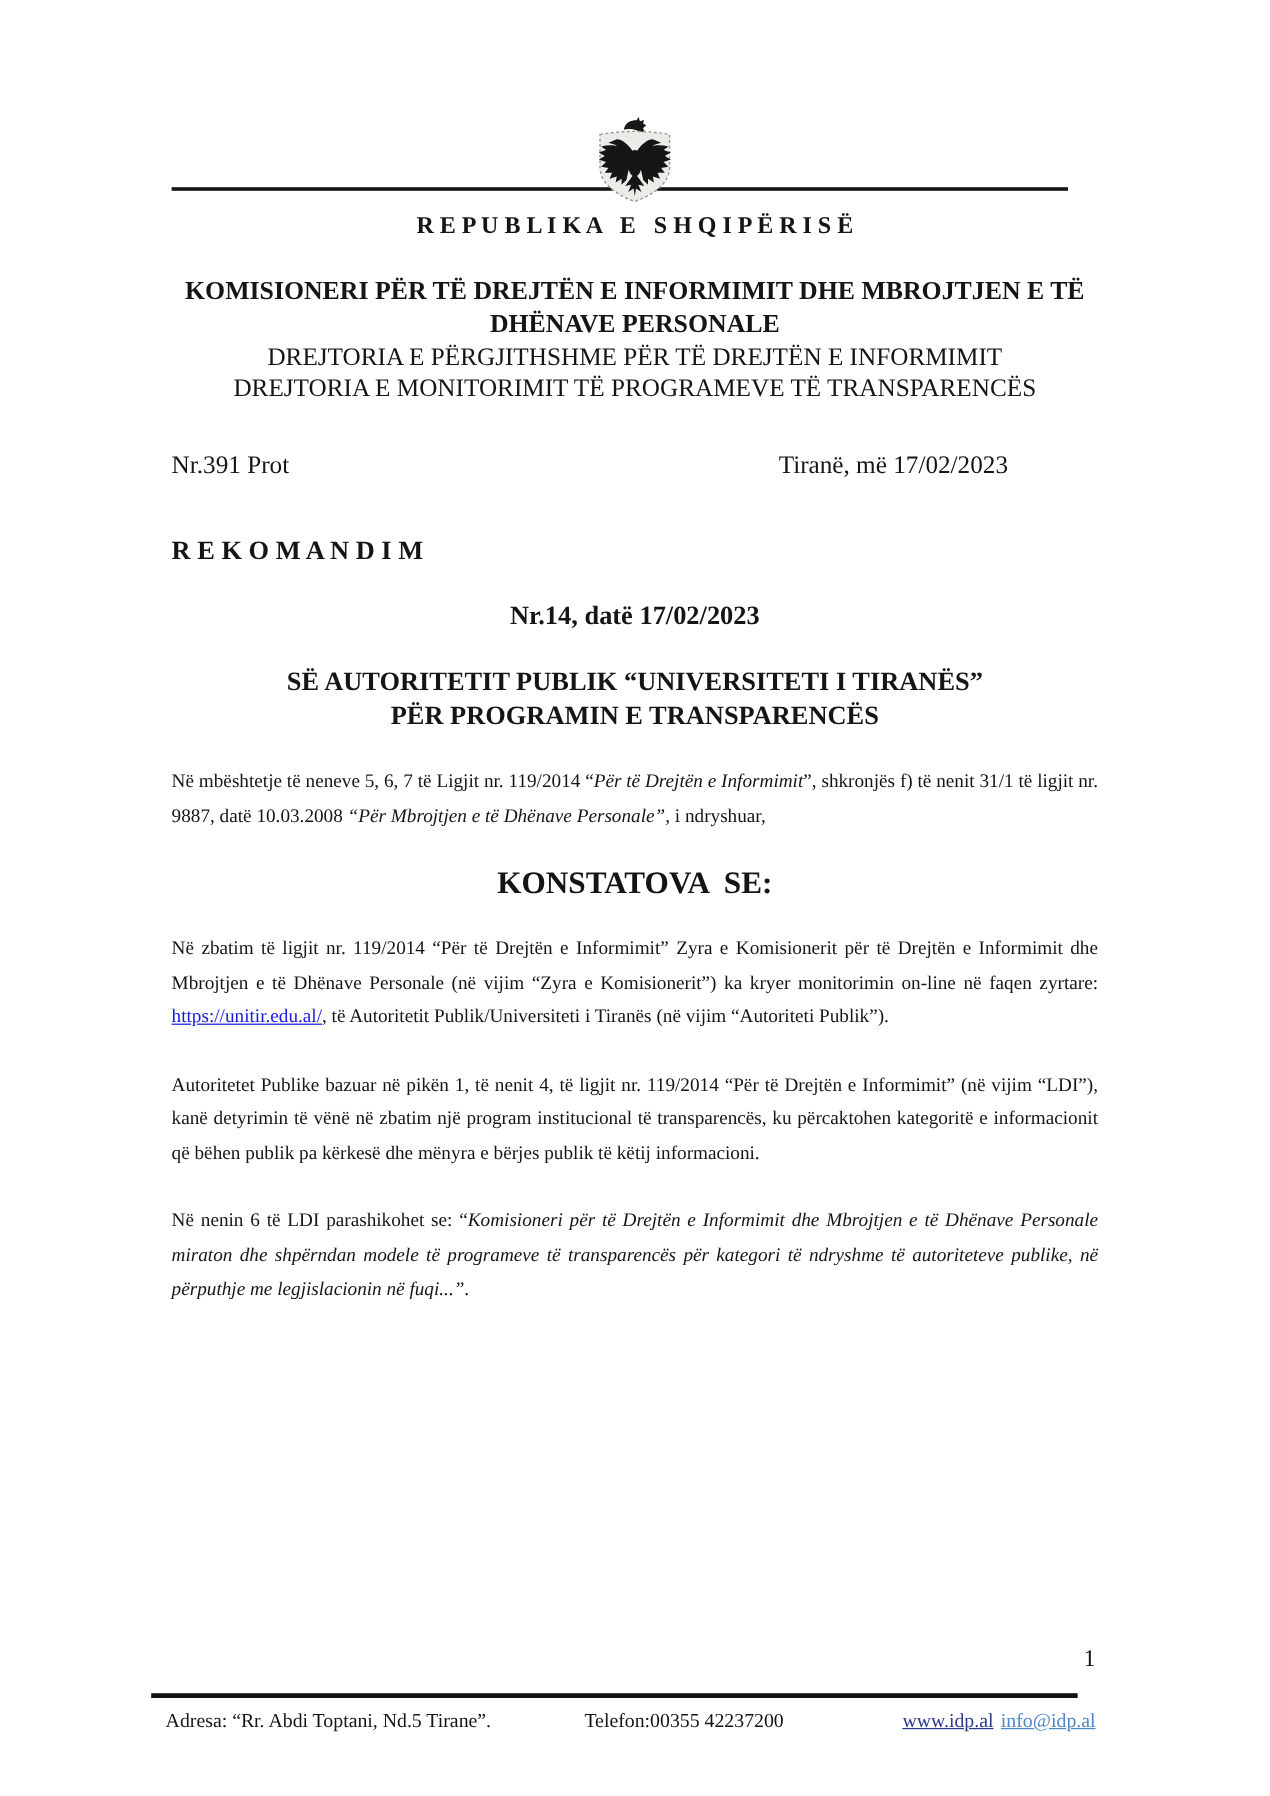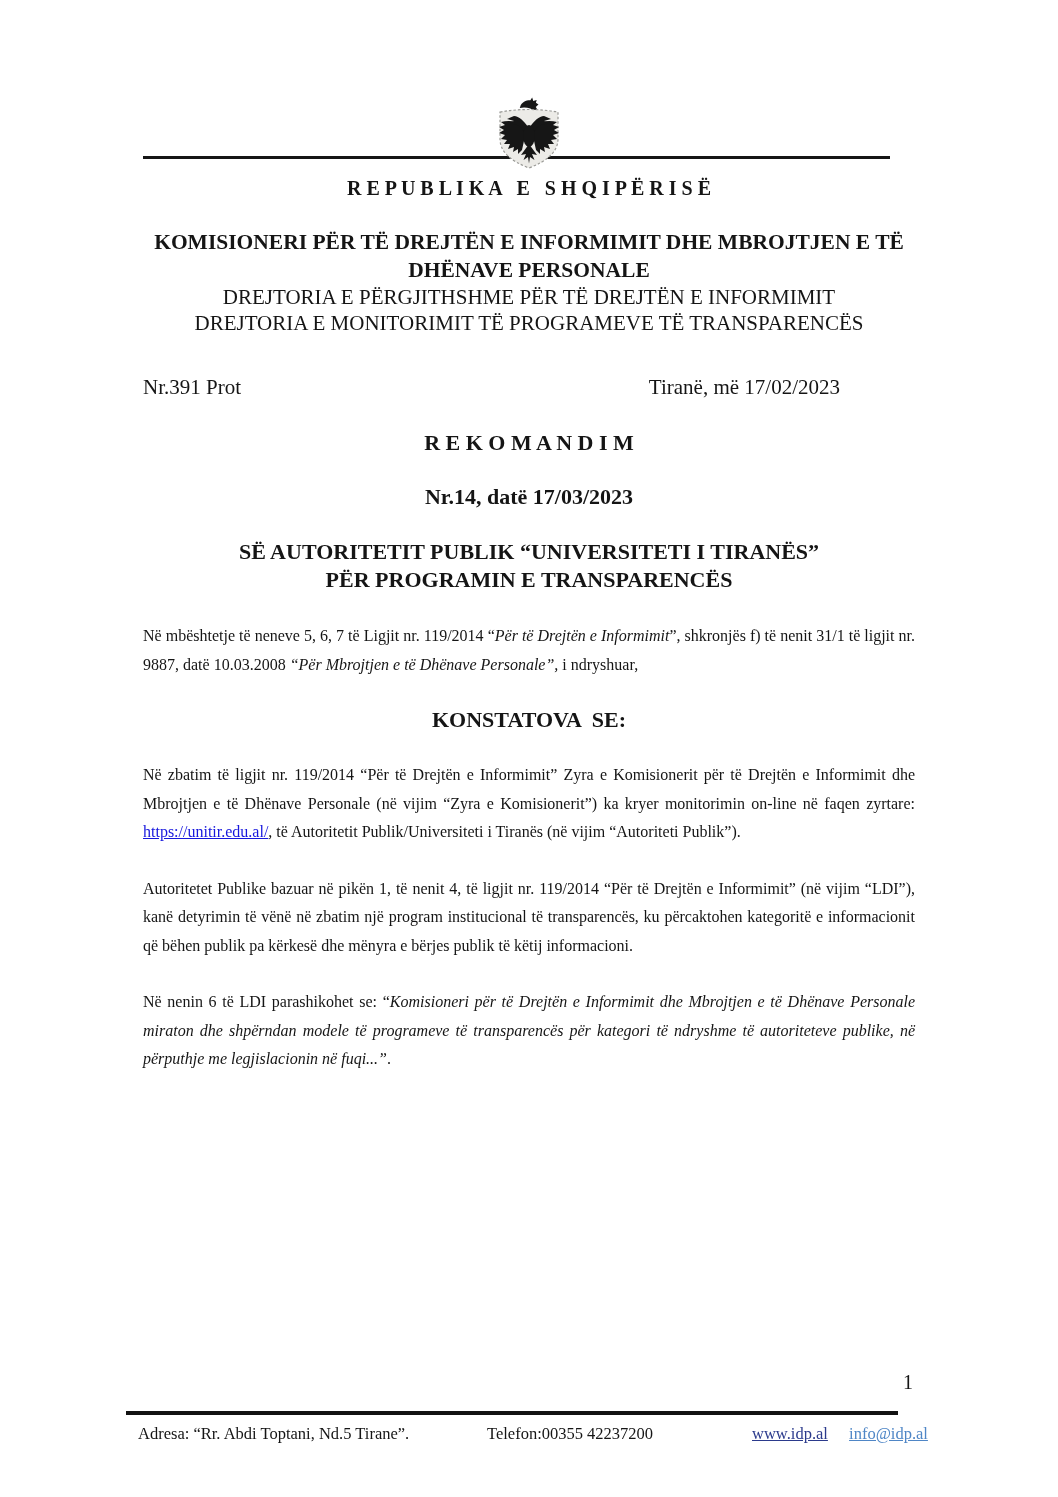--- a/index.html
+++ b/index.html
@@ -16,39 +16,39 @@
 
   .republic { font-weight:bold; font-size:20px; line-height:24px; text-align:center; white-space:pre-wrap; }
 
   .inst { margin-top:28px; font-weight:bold; font-size:21.5px; line-height:28px; text-align:center; }
   .inst div, .dir div { white-space:nowrap; }
   .dir { font-size:21px; line-height:26px; text-align:center; }
 
   .meta-row { margin-top:38px; display:flex; justify-content:space-between; padding-right:75px;
               font-size:21px; line-height:26px; }
 
-  .h1 { margin-top:30px; font-weight:bold; font-size:22px; line-height:26px; text-align:center; white-space:pre-wrap; }
+  .h1 { margin-top:46px; font-weight:bold; font-size:22px; line-height:26px; text-align:left; white-space:pre-wrap; }
   .h2 { margin-top:28px; font-weight:bold; font-size:22px; line-height:26px; text-align:center; }
   .h3 { margin-top:28px; font-weight:bold; font-size:22px; line-height:28px; text-align:center; }
 
   p.body { margin:28px 0 0 0; font-size:16px; line-height:28.5px; text-align:justify; }
-  .konstatova { margin-top:28px; font-weight:bold; font-size:22px; line-height:26px; text-align:center; white-space:pre-wrap; }
+  .konstatova { margin-top:28px; font-weight:bold; font-size:26px; line-height:26px; text-align:center; white-space:pre-wrap; }
 
   .italic { font-style:italic; }
   a.link { color:#1717dd; text-decoration:underline; cursor:pointer; }
 
   .page-number { position:absolute; top:1370px; right:145px; font-size:20px; line-height:24px; }
 
   .footer-rule { position:absolute; left:126px; top:1411px; width:772px; height:4px; background:#121212; }
   .footer-row { position:absolute; left:0; top:1421px; width:895px; height:30px; font-size:16.5px; line-height:22px; }
   .f-address { position:absolute; left:138px; top:2px; }
   .f-phone   { position:absolute; left:487px; top:2px; }
   .f-links   { position:absolute; left:752px; top:2px; white-space:nowrap; }
   a.f-web   { color:#2b3a8c; text-decoration:underline; cursor:pointer; }
-  a.f-mail  { color:#4f86c6; text-decoration:underline; cursor:pointer; margin-left:17px; }
+  a.f-mail  { color:#4f86c6; text-decoration:underline; cursor:pointer; margin-left:2px; }
 </style>
 </head>
 <body>
 
 <div class="page">
   <div class="content">
 
     <div class="emblem-area">
       <div class="header-rule"></div>
       <svg class="emblem" viewBox="0 0 70 78" aria-hidden="true">
@@ -81,21 +81,21 @@
       <div>DREJTORIA E PËRGJITHSHME PËR TË DREJTËN E INFORMIMIT</div>
       <div>DREJTORIA E MONITORIMIT TË PROGRAMEVE TË TRANSPARENCËS</div>
     </div>
 
     <div class="meta-row">
       <span>Nr.391 Prot</span>
       <span>Tiranë, më 17/02/2023</span>
     </div>
 
     <div class="h1">R E K O M A N D I M</div>
-    <div class="h2">Nr.14, datë 17/03/2023</div>
+    <div class="h2">Nr.14, datë 17/02/2023</div>
 
     <div class="h3">
       <div>SË AUTORITETIT PUBLIK “UNIVERSITETI I TIRANËS”</div>
       <div>PËR PROGRAMIN E TRANSPARENCËS</div>
     </div>
 
     <p class="body"><span>Në mbështetje të neneve 5, 6, 7 të Ligjit nr. 119/2014 “</span><span class="italic">Për të Drejtën e Informimit</span><span>”, shkronjës f) të nenit 31/1 të ligjit nr. 9887, datë 10.03.2008 </span><span class="italic">“Për Mbrojtjen e të Dhënave Personale”,</span><span> i ndryshuar,</span></p>
 
     <div class="konstatova">KONSTATOVA  SE:</div>
 

